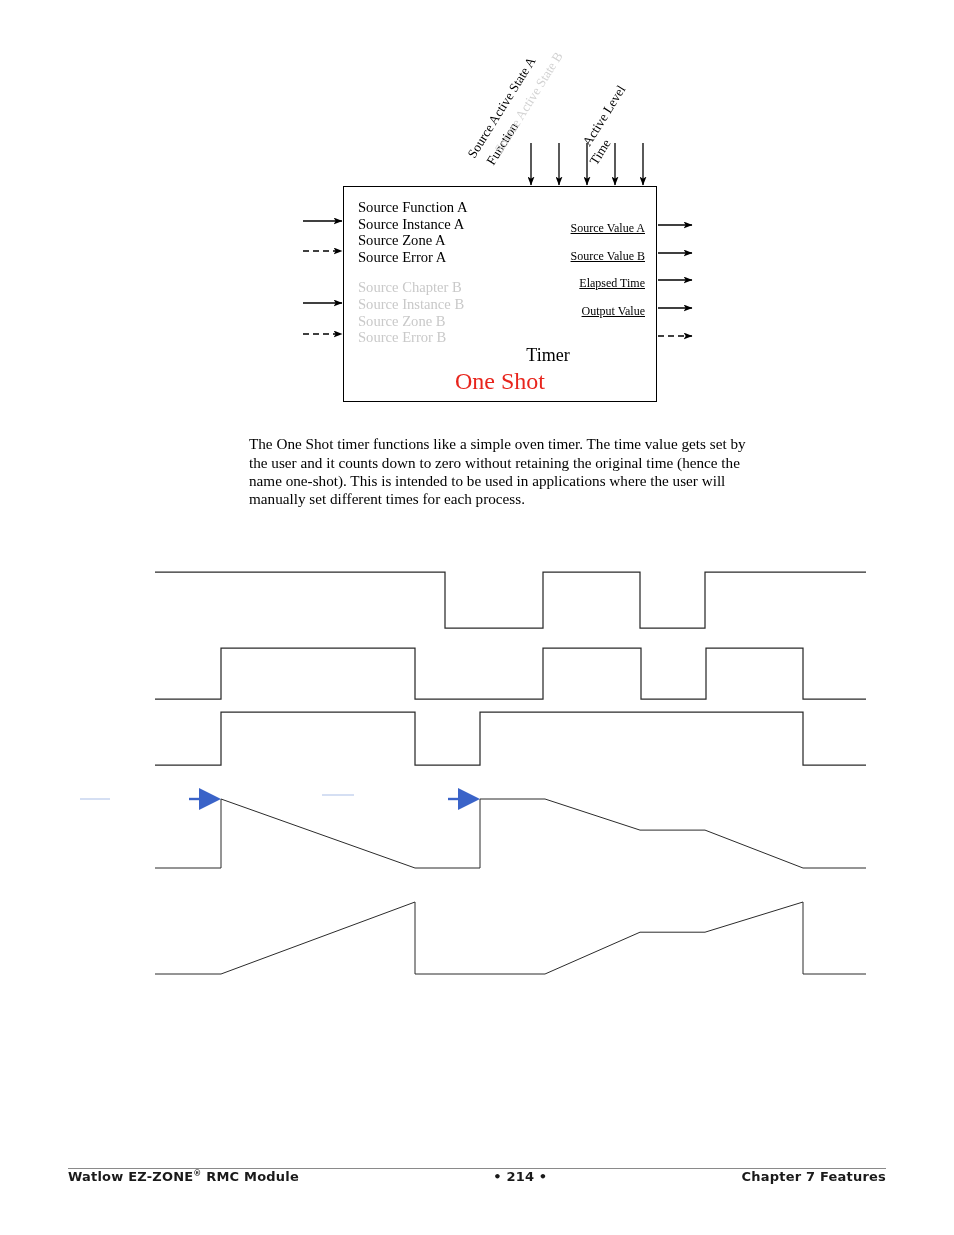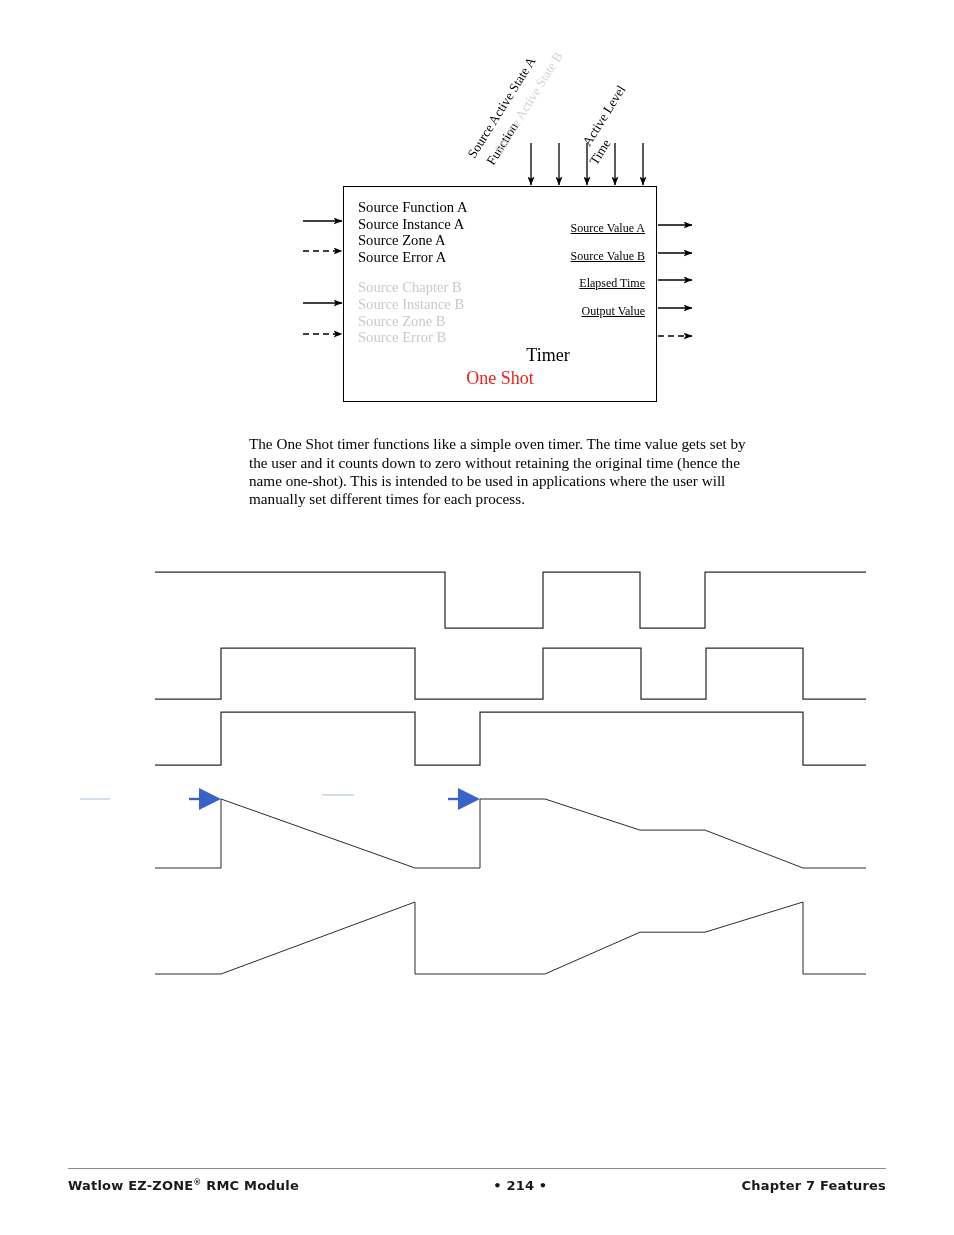--- a/index.html
+++ b/index.html
@@ -27,21 +27,21 @@
   .out-labels{position:absolute;left:470px;top:215px;width:175px;text-align:right;}
   .out-labels div{font-size:12px;line-height:27.5px;color:#000;white-space:nowrap;text-decoration:underline;}
   .out-labels div.dim{color:#000000;}
 
   .blk-title{
     position:absolute;left:343px;top:345px;width:314px;text-align:center;
     font-size:18px;color:#000;margin-left:48px;
   }
   .blk-subtitle{
     position:absolute;left:343px;top:368px;width:314px;text-align:center;
-    font-size:18px;color:#e8251d;
+    font-size:24px;color:#e8251d;
   }
 
   
   .rot{
     position:absolute;font-size:13.2px;color:#000;white-space:nowrap;
     transform-origin:left bottom;
     transform:rotate(-58deg);
   }
   .rot.dim{color:#d2d2d2;}
 
@@ -51,21 +51,21 @@
     font-size:15.2px;line-height:18.4px;color:#000;
     text-align:left;
   }
 
   
   #waveforms{position:absolute;left:0;top:555px;width:954px;height:440px;}
 
   
   #footer{
     position:absolute;left:68px;top:1168px;width:818px;
-    border-top:1px solid #8a8a8a;padding-top:9px;
+    border-top:1px solid #8a8a8a;padding-top:0;
   }
   .footer-row{
     display:flex;align-items:baseline;justify-content:space-between;
     font-family:"DejaVu Sans", sans-serif;
     font-size:13px;letter-spacing:.2px;color:#1a1a1a;font-weight:600;
   }
   .footer-left{white-space:nowrap;}
   .footer-left sup{font-size:8px;vertical-align:super;}
   .footer-center{white-space:nowrap;}
   .footer-right{white-space:nowrap;}

